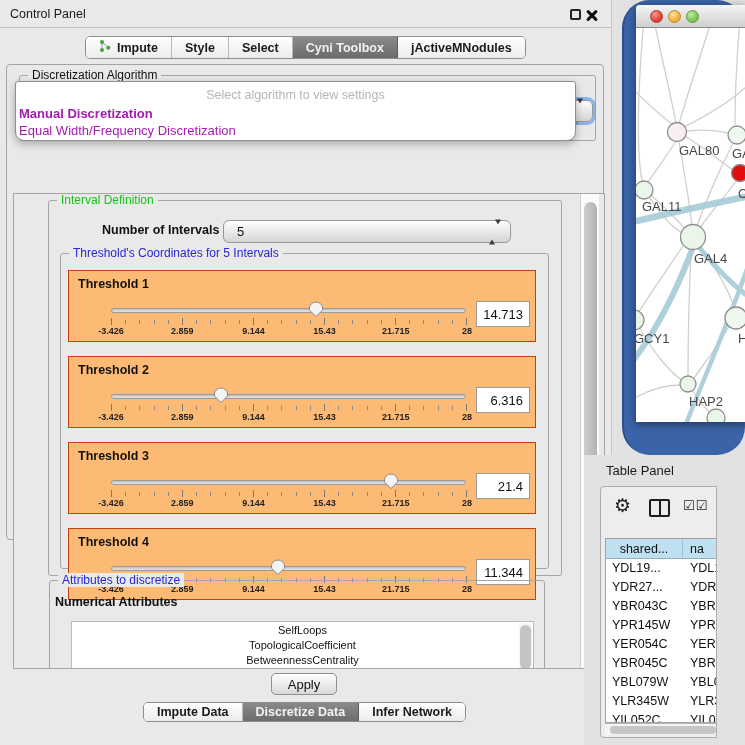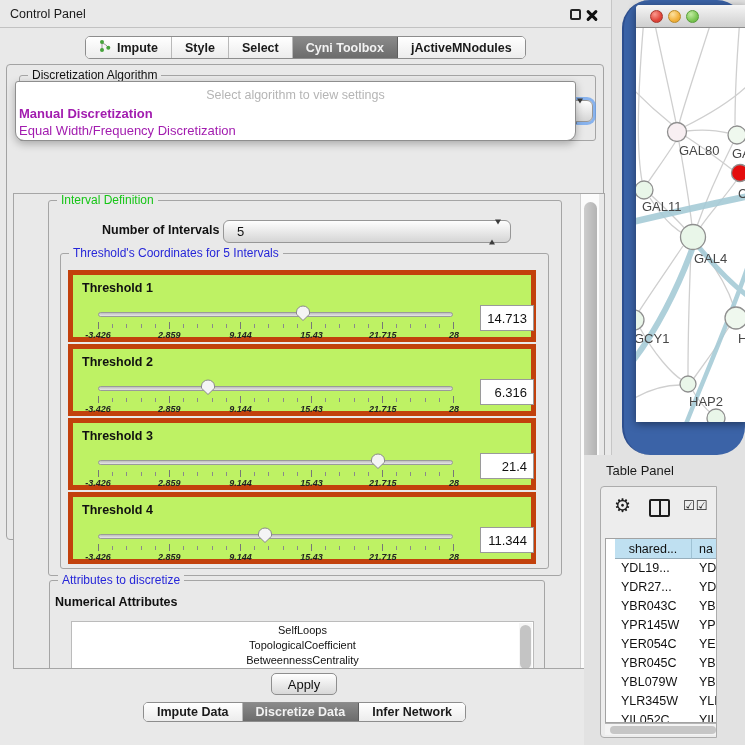--- a/index.html
+++ b/index.html
@@ -58,23 +58,23 @@
   .vsb .thumb{position:absolute;left:3px;top:8px;width:13px;height:426px;border-radius:7px;background:linear-gradient(90deg,#CDCDCD,#B3B3B3);cursor:pointer;}
 
   #interval-group{left:34px;top:6px;width:514px;height:376px;}
   #interval-group>.gtitle{color:#16C516;}
   #noi-label{position:absolute;left:30px;top:22px;font-size:12.5px;font-weight:bold;margin-left:23px;}
   #noi-combo{left:174px;top:19px;width:288px;height:23px;}
   #thr-group{left:11px;top:52px;width:489px;height:316px;}
   #thr-group>.gtitle{color:#2626D8;}
   #threshold-list{position:absolute;left:7px;top:16px;width:470px;}
 
-  .thr-box{position:relative;width:468px;height:72px;border:5px solid #c2410c;margin-bottom:2px;background:#bef264;}
+  .thr-box{position:relative;width:468px;height:72px;border:1px solid #c2410c;margin-bottom:14px;background:#fdba74;}
   .thr-label{position:absolute;left:9px;top:6px;font-size:12.5px;font-weight:bold;}
-  .sl-zone{position:absolute;left:25px;top:0;width:355px;height:100%;font-style:italic;}
+  .sl-zone{position:absolute;left:42px;top:0;width:355px;height:100%;}
   .sl-track{position:absolute;left:0;top:37px;width:100%;height:5px;border:1px solid #9A9A9A;border-radius:3px;background:linear-gradient(#BFBFBF,#E6E6E6);cursor:pointer;}
   .sl-thumb{position:absolute;top:30px;margin-left:-8px;cursor:pointer;}
   .sl-ticks{position:absolute;left:0;top:47px;width:356px;height:8px;}
   .sl-ticks .minor{position:absolute;left:0;top:2px;width:100%;height:4px;background:repeating-linear-gradient(90deg,#8A8A8A 0 1px,transparent 1px 14.2px);}
   .sl-ticks .major{position:absolute;left:0;top:0;width:100%;height:7px;background:repeating-linear-gradient(90deg,#777 0 1px,transparent 1px 71px);}
   .sl-labels{position:absolute;left:0;top:55px;width:356px;height:12px;}
   .scale-lab{position:absolute;transform:translateX(-50%);font-size:9px;font-weight:bold;color:#222;white-space:nowrap;}
   .thr-value{position:absolute;left:407px;top:30px;width:54px;height:26px;border:1px solid #9A9A9A;background:#FFF;
              font-size:13px;text-align:right;padding:5px 6px 0 0;cursor:text;}
 
@@ -100,21 +100,21 @@
   #net-canvas{position:absolute;left:0;top:23px;width:111px;height:394px;}
 
   
   #tp-region{position:absolute;left:584px;top:455px;width:133px;height:290px;background:#E2E2E2;}
   #tp-title{position:absolute;left:22px;top:8px;font-size:13px;color:#1A1A1A;}
   #tp-panel{position:absolute;left:16px;top:31px;width:117px;height:252px;background:#EDEDED;border:1px solid #ACACAC;border-radius:4px 0 0 4px;overflow:hidden;}
   .gear{position:absolute;left:13px;top:8px;font-size:19px;color:#1C1C1C;cursor:pointer;line-height:22px;}
   .split-icon{position:absolute;left:48px;top:12px;width:21px;height:18px;border:2px solid #1C1C1C;border-radius:2px;cursor:pointer;}
   .split-icon::after{content:"";position:absolute;left:50%;top:0;bottom:0;width:2px;background:#1C1C1C;transform:translateX(-50%);}
   .checks{position:absolute;left:82px;top:11px;font-size:13px;letter-spacing:1px;color:#222;cursor:pointer;}
-  #tp-table{position:absolute;left:4px;top:51px;width:113px;height:185px;border:1px solid #A2A2A2;border-right:none;background:#FFF;overflow:hidden;padding-left:9px;}
+  #tp-table{position:absolute;left:4px;top:51px;width:113px;height:185px;border:1px solid #A2A2A2;border-right:none;background:#FFF;overflow:hidden;}
   .thead{display:flex;height:20px;}
   .th{background:#BFE0F1;border-bottom:1px solid #96AEBC;border-right:1px solid #9FC2D4;font-size:12.5px;
       display:flex;align-items:center;cursor:pointer;white-space:nowrap;overflow:hidden;}
   .th.c1{width:77px;justify-content:center;}
   .th.c2{flex:1;padding-left:7px;border-right:none;text-align:right;}
   .trow{display:flex;height:19px;background:#FFF;cursor:default;}
   .td{font-size:12.5px;padding:2px 0 0 6px;white-space:nowrap;overflow:hidden;}
   .td.c1{width:77px;}
   .td.c2{flex:1;padding-left:7px;}
   #tp-hscroll{position:absolute;left:4px;top:236px;width:113px;height:12px;background:#F4F4F4;border-top:1px solid #B5B5B5;}

